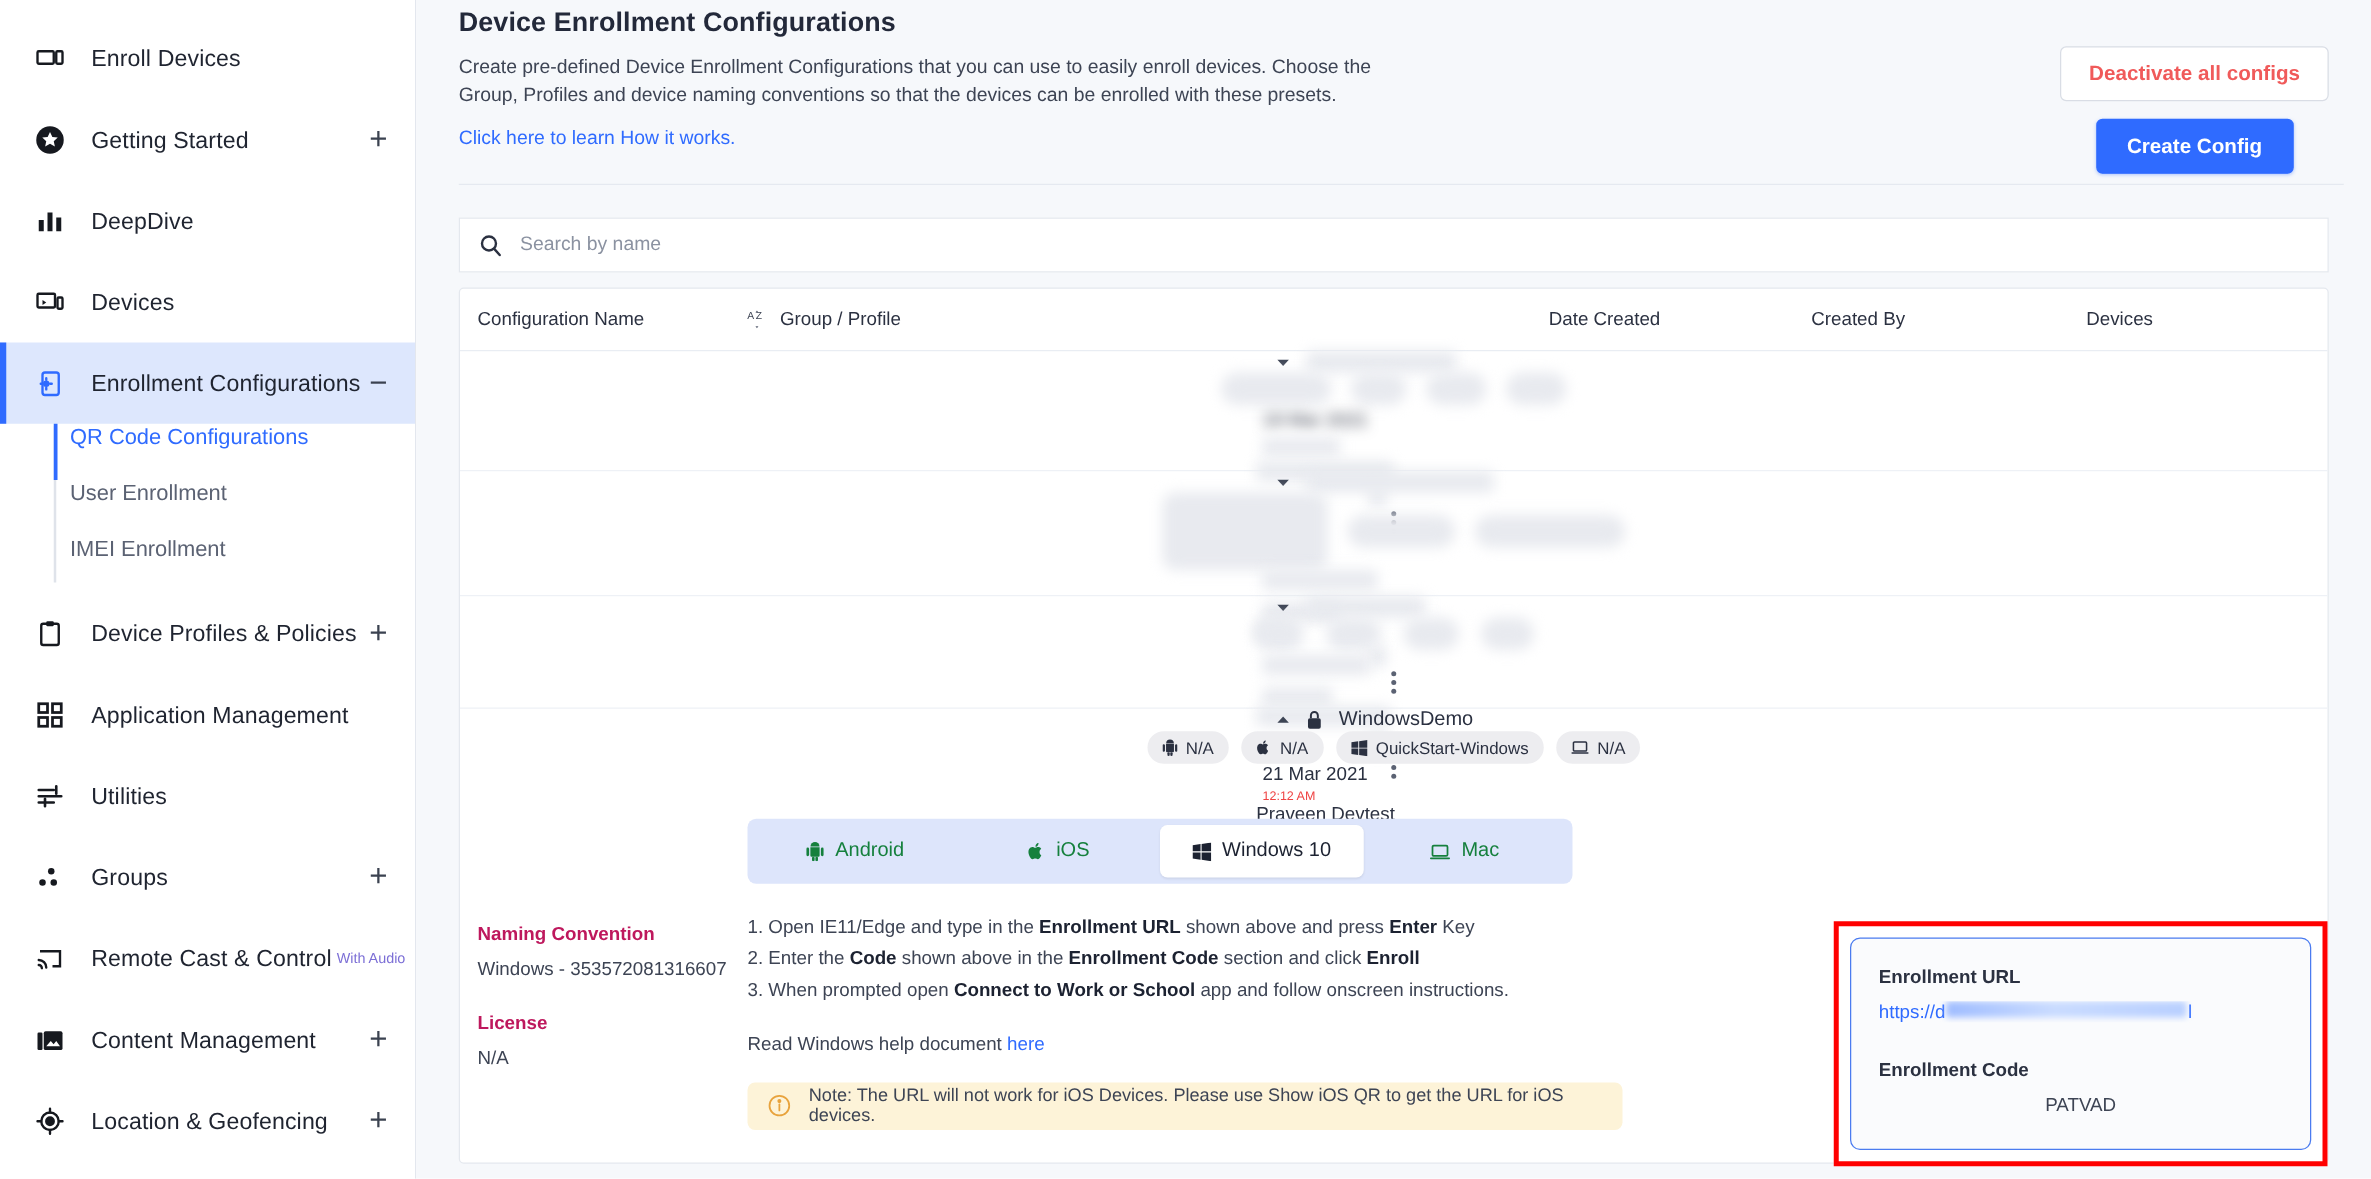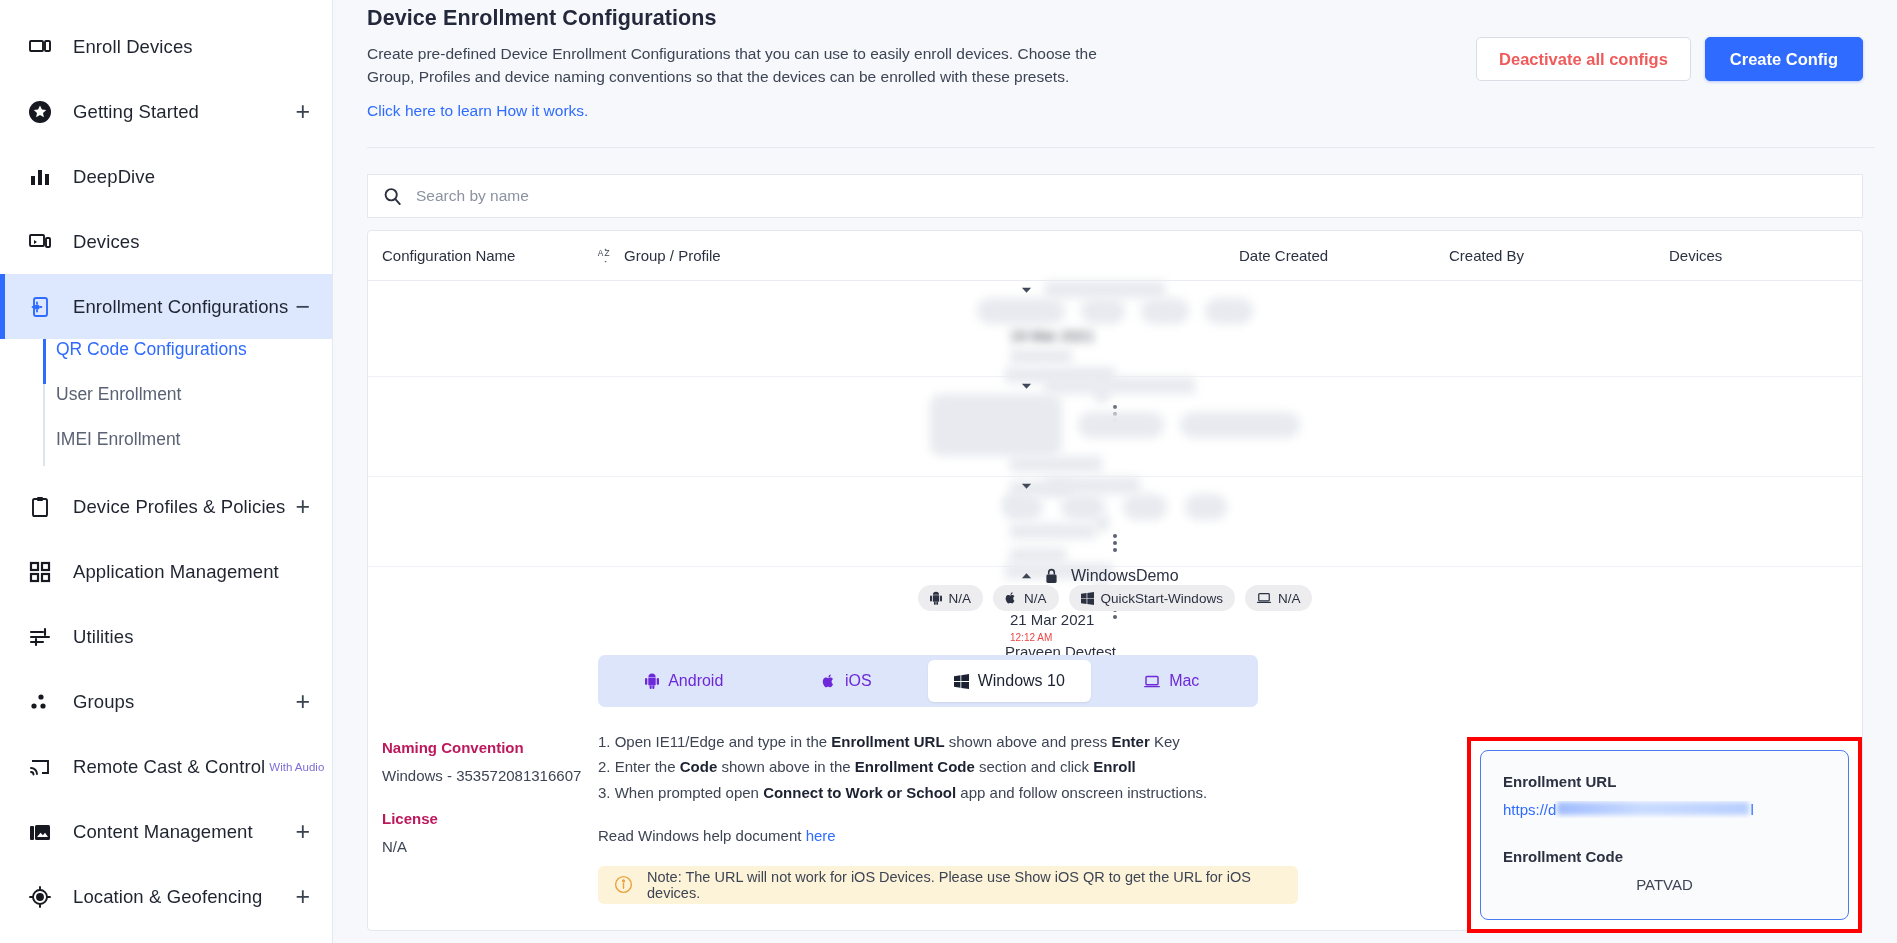--- a/index.html
+++ b/index.html
@@ -92,21 +92,21 @@
     margin-top: 12px;
     font-size: 15.5px; color: #3d4454; line-height: 1.46;
     max-width: 730px;
   }
   .page-link {
     display: inline-block; margin-top: 14px;
     font-size: 15.5px; color: #2f6bff; cursor: pointer;
   }
   .head-actions {
     position: absolute; right: 34px; top: 37px;
-    display: flex; align-items: center; gap: 14px;
+    display: flex; align-items: center; gap: 14px; flex-direction: column;
   }
   .btn {
     height: 44px; border-radius: 5px;
     display: flex; align-items: center; justify-content: center;
     font-size: 16.5px; font-weight: bold; cursor: pointer;
     white-space: nowrap;
   }
   .btn-outline {
     background: #ffffff; color: #f05a5a;
     border: 1px solid #d9dde5; padding: 0 22px;
@@ -223,21 +223,21 @@
 
   .ostabs {
     width: 660px; height: 52px;
     background: #dde5fb; border-radius: 7px;
     display: flex; align-items: center; padding: 5px;
     gap: 0;
   }
   .ostab {
     flex: 1 1 0; height: 42px; border-radius: 6px;
     display: flex; align-items: center; justify-content: center;
-    gap: 9px; font-size: 16px; color: #6d28d9; cursor: pointer;
+    gap: 9px; font-size: 16px; color: #15803d; cursor: pointer;
   }
   .ostab.sel { background: #ffffff; color: #1c2231; font-weight: normal; box-shadow: 0 1px 2px rgba(0,0,0,.08); }
   .ostab .gl { display:flex; align-items:center; }
 
   .steps { margin-top: 22px; font-size: 15px; color: #3d4454; line-height: 1.68; }
   .steps b { color: #1c2231; }
   .readline { margin-top: 22px; font-size: 15px; color: #3d4454; }
   .readline a { color: #2f6bff; text-decoration: none; cursor: pointer; }
 
   .note {

